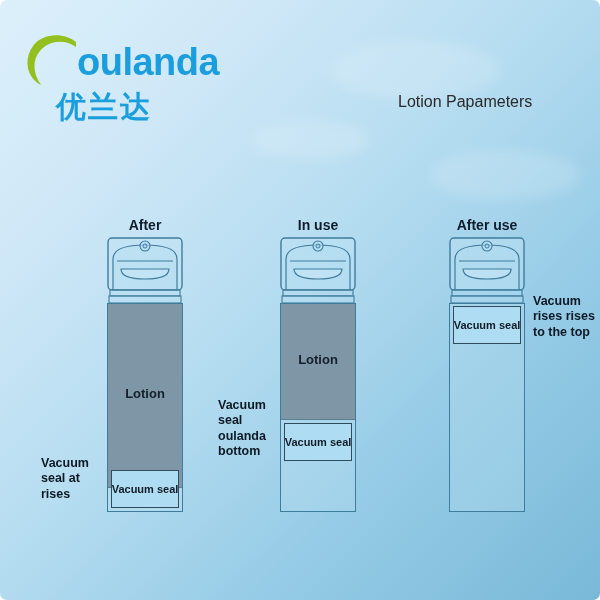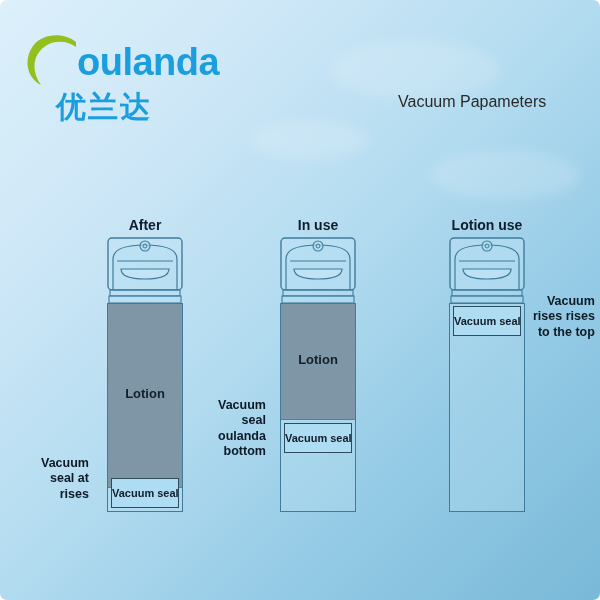--- a/index.html
+++ b/index.html
@@ -113,43 +113,42 @@
     font-size: 13px;
     font-weight: bold;
     color: #14202b;
     white-space: nowrap;
   }
 
   .seal {
     position: absolute;
     left: 3px;
     right: 3px;
-    height: 30px;
+    height: 38px;
     border: 1.5px solid #2f4c5e;
     background: #aedcf2;
     box-sizing: border-box;
     display: flex;
     align-items: center;
-    justify-content: flex-start;
+    justify-content: center;
   }
   .seal-text {
     font-size: 11px;
     font-weight: bold;
     color: #111c27;
     white-space: nowrap;
   }
 
   
   .note {
     position: absolute;
     font-size: 12.5px;
     font-weight: bold;
     color: #0d1a26;
     line-height: 1.22;
-    text-align: right;
   }
   .note div { white-space: nowrap; }
 </style>
 </head>
 <body>
 
 <div id="stage">
 
   <div class="wm" style="left:330px; top:40px; width:170px; height:60px;"></div>
   <div class="wm" style="left:430px; top:150px; width:150px; height:50px;"></div>
@@ -157,21 +156,21 @@
 
   <div id="logo">
     <svg id="logo-mark" width="75" height="58" viewBox="0 0 75 58">
       <path d="M52 8 C40 -2 18 -1 9 12 C-1 26 3 44 17 51 C9 40 8 26 16 17 C25 6 41 5 52 13 Z" fill="#93c01f"></path>
       <path d="M52 7 C56 10 58 14 58 19 C58 14 56 10 52 7 Z" fill="#93c01f"></path>
     </svg>
     <div id="logo-word">oulanda</div>
     <div id="logo-cn">优兰达</div>
   </div>
 
-  <div id="heading">Vacuum Papameters</div>
+  <div id="heading">Lotion Papameters</div>
 
   <div class="bottle-group" style="left:107px; top:217px; width:76px;">
 
     <div class="stage-label">After</div>
 
     <svg class="cap" style="top:20px;" width="76" height="68" viewBox="0 0 76 68">
       <rect x="1" y="1" width="74" height="52" rx="4" fill="#bfe3f5" fill-opacity="0.45" stroke="#3f7c9c" stroke-width="1.4"></rect>
       <path d="M6 53 L6 22 Q6 8 38 8 Q70 8 70 22 L70 53 Z" fill="#b3ddf2" fill-opacity="0.35" stroke="#3f7c9c" stroke-width="1.2"></path>
       <circle cx="38" cy="9" r="5" fill="#b3ddf2" fill-opacity="0.7" stroke="#3f7c9c" stroke-width="1.1"></circle>
       <circle cx="38" cy="9" r="2" fill="none" stroke="#3f7c9c" stroke-width="1"></circle>
@@ -224,21 +223,21 @@
 
   <div class="note" style="left:218px; top:398px;">
     <div>Vacuum</div>
     <div>seal</div>
     <div>oulanda</div>
     <div>bottom</div>
   </div>
 
   <div class="bottle-group" style="left:449px; top:217px; width:76px;">
 
-    <div class="stage-label">Lotion use</div>
+    <div class="stage-label">After use</div>
 
     <svg class="cap" style="top:20px;" width="76" height="68" viewBox="0 0 76 68">
       <rect x="1" y="1" width="74" height="52" rx="4" fill="#bfe3f5" fill-opacity="0.45" stroke="#3f7c9c" stroke-width="1.4"></rect>
       <path d="M6 53 L6 22 Q6 8 38 8 Q70 8 70 22 L70 53 Z" fill="#b3ddf2" fill-opacity="0.35" stroke="#3f7c9c" stroke-width="1.2"></path>
       <circle cx="38" cy="9" r="5" fill="#b3ddf2" fill-opacity="0.7" stroke="#3f7c9c" stroke-width="1.1"></circle>
       <circle cx="38" cy="9" r="2" fill="none" stroke="#3f7c9c" stroke-width="1"></circle>
       <line x1="10" y1="24" x2="66" y2="24" stroke="#3f7c9c" stroke-width="1.1"></line>
       <path d="M14 32 Q14 42 38 42 Q62 42 62 32 Z" fill="#c9e8f7" fill-opacity="0.5" stroke="#3f7c9c" stroke-width="1.2"></path>
       <rect x="3" y="53" width="70" height="6" fill="#b3ddf2" fill-opacity="0.4" stroke="#3f7c9c" stroke-width="1.1"></rect>
       <rect x="2" y="59" width="72" height="7" fill="#b3ddf2" fill-opacity="0.4" stroke="#3f7c9c" stroke-width="1.1"></rect>

